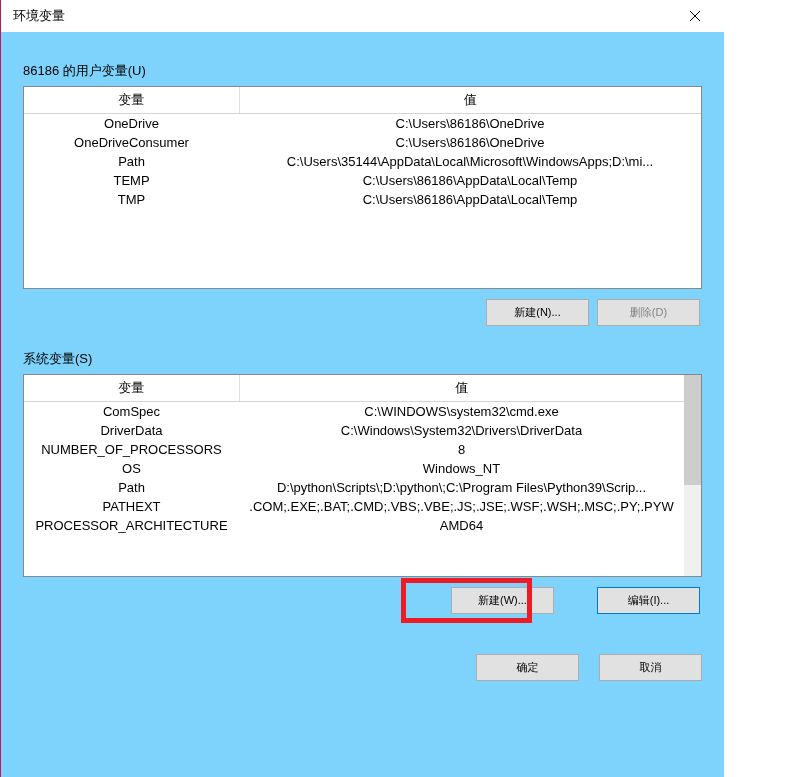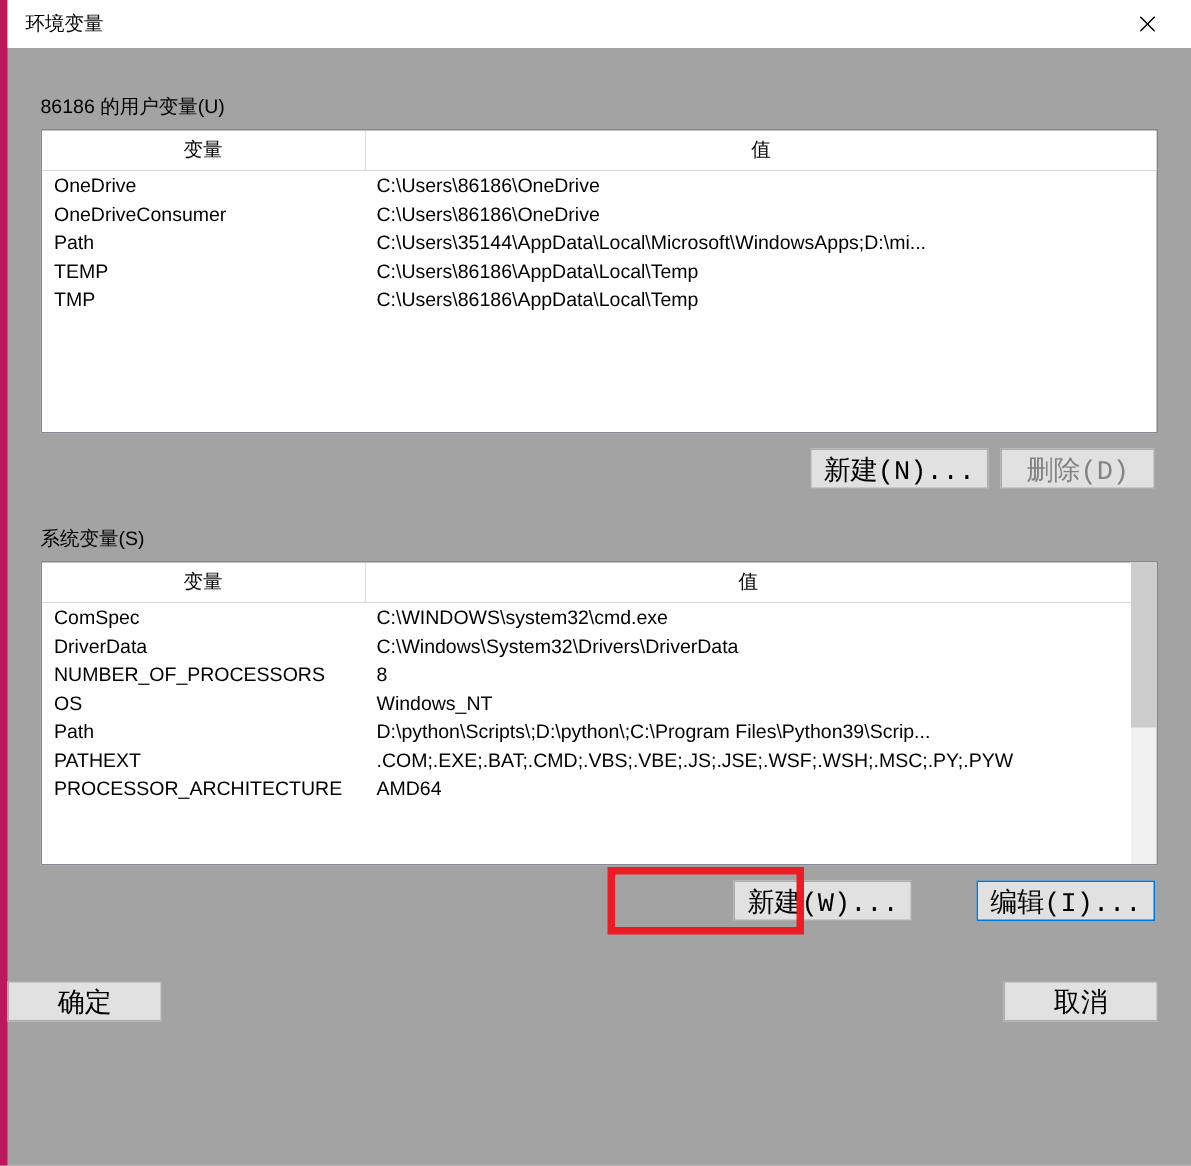--- a/index.html
+++ b/index.html
@@ -9,24 +9,24 @@
     }
     body {
       font-family: "Microsoft YaHei", "Segoe UI", Arial, sans-serif;
       font-size: 13px;
       background: #fff;
       width: 794px;
       height: 777px;
       position: relative;
     }
     .window {
-      width: 794px;
+      width: 724px;
       height: 777px;
-      background: #a3a3a3;
-      border-left: 5px solid #be185d;
+      background: #7dd3fc;
+      border-left: 1px solid #be185d;
       position: relative;
     }
     .title-bar {
       height: 32px;
       display: flex;
       align-items: center;
       justify-content: space-between;
       padding: 0 12px;
       background: #fff;
     }
@@ -96,20 +96,21 @@
     }
     .listview th:last-child {
       border-right: none;
     }
     .listview td {
       padding: 2px 8px;
       font-size: 13px;
       white-space: nowrap;
       overflow: hidden;
       text-overflow: ellipsis;
+      text-align: center;
     }
     .listview-system-container {
       position: relative;
     }
     .listview-system .scrollbar {
       position: absolute;
       right: 0;
       top: 0;
       bottom: 0;
       width: 17px;
@@ -131,41 +132,41 @@
       justify-content: flex-end;
       gap: 8px;
       margin-top: 10px;
       padding-right: 2px;
     }
     .btn {
       min-width: 103px;
       height: 27px;
       background: #e1e1e1;
       border: 1px solid #adadad;
-      font-size: 18px;
-      font-family: Liberation Mono, monospace;
+      font-size: 11px;
+      font-family: Liberation Sans, sans-serif;
       cursor: pointer;
       padding: 0 8px;
     }
     .btn:disabled {
       color: #838383;
       cursor: default;
     }
     .btn.focused {
       border: 1.5px solid #0078d7;
       margin-left: 35px;
     }
     .highlight-red {
       position: absolute;
       border: 5px solid #ed1c24;
       pointer-events: none;
     }
     .bottom-buttons {
       display: flex;
-      justify-content: space-between;
+      justify-content: flex-end;
       gap: 20px;
       padding: 20px 22px 0 0;
     }
   </style>
 </head>
 <body>
 
 <div class="window">
   <div class="title-bar">
     <span class="title-bar-text">环境变量</span>

